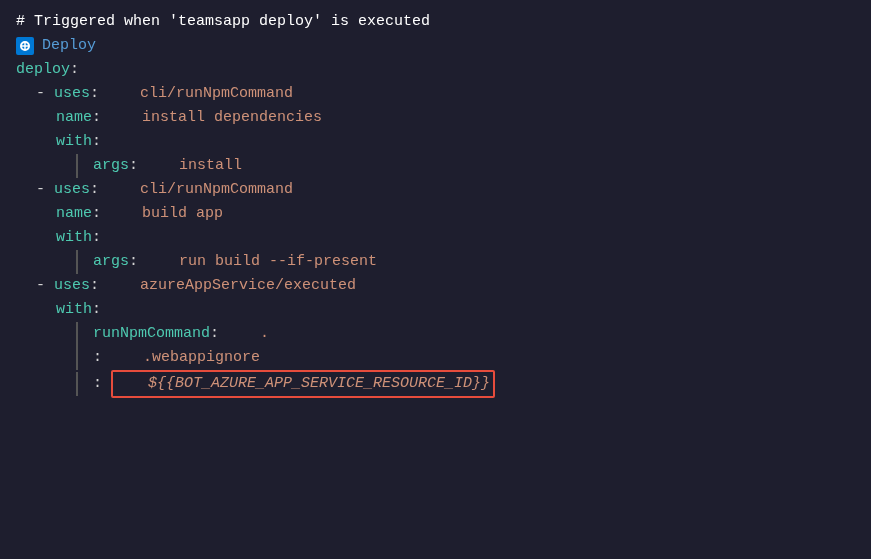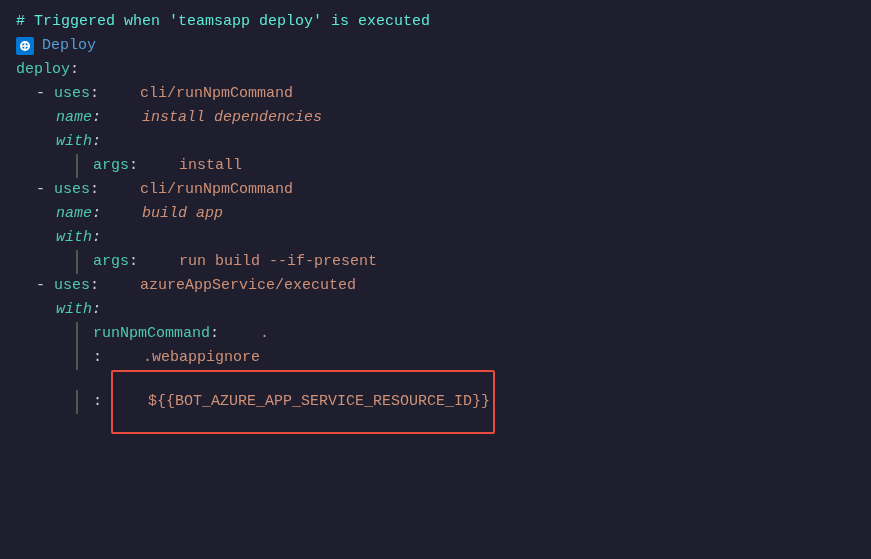--- a/index.html
+++ b/index.html
@@ -24,27 +24,27 @@
       width: 100%;
       height: 100%;
     }
 
     .line {
       display: flex;
       align-items: center;
       white-space: pre;
     }
 
-    .comment { color: #5eead4; }
+    .comment { color: #ffffff; }
     .key { color: #4ec9b0; }
     .value { color: #ce9178; margin-left: 32px; }
     .plain { color: #d4d4d4; }
     .dash { color: #d4d4d4; }
     .indent1 { padding-left: 20px; }
-    .indent2 { padding-left: 40px; font-style: italic; }
+    .indent2 { padding-left: 40px; }
     .indent3 { padding-left: 60px; }
 
     .deploy-badge {
       display: inline-flex;
       align-items: center;
       gap: 4px;
       margin-left: 0;
     }
 
     .deploy-label {
@@ -120,16 +120,16 @@
 
   <div class="line indent3">
     <span style="display:inline-block;width:3px;border-left:2px solid #555;margin-right:14px;height:1.6em;vertical-align:middle;"></span><span class="key">runNpmCommand</span><span class="plain">: </span><span class="value">.</span>
   </div>
 
   <div class="line indent3">
     <span style="display:inline-block;width:3px;border-left:2px solid #555;margin-right:14px;height:1.6em;vertical-align:middle;"></span><span class="plain">: </span><span class="value">.webappignore</span>
   </div>
 
   <div class="line indent3">
-    <span style="display:inline-block;width:3px;border-left:2px solid #555;margin-right:14px;height:1.6em;vertical-align:middle;"></span><span class="plain">: </span><span style="border:2px solid #e74c3c;border-radius:2px;padding:18px 3px;"><span class="value">${{BOT_AZURE_APP_SERVICE_RESOURCE_ID}}</span></span>
+    <span style="display:inline-block;width:3px;border-left:2px solid #555;margin-right:14px;height:1.6em;vertical-align:middle;"></span><span class="plain">: </span><span style="border:2px solid #e74c3c;border-radius:2px;padding:0 3px;font-style:italic;"><span class="value">${{BOT_AZURE_APP_SERVICE_RESOURCE_ID}}</span></span>
   </div>
 
 </div>
 
 </body></html>

